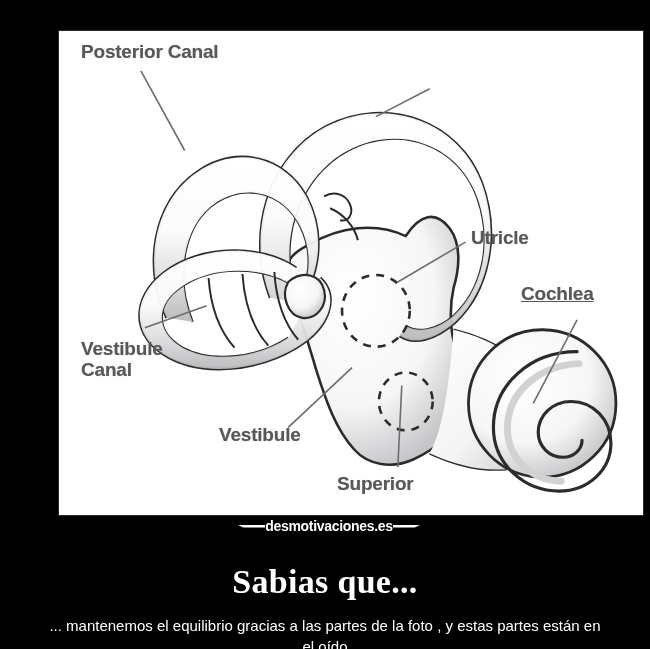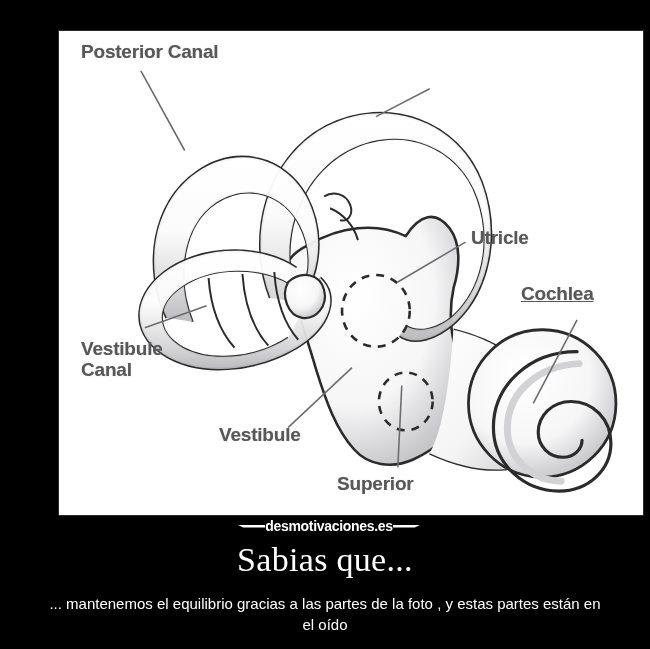--- a/index.html
+++ b/index.html
@@ -71,24 +71,25 @@
   #caption {
     position:absolute;
     left:0; top:538px;
     width:650px;
     text-align:center;
   }
   #caption-title {
     color:#ffffff;
     font-family:"Liberation Serif", serif;
     font-size:34px;
-    font-weight:400;
+    font-weight:700;
     line-height:1.15;
     letter-spacing:0.3px;
     padding-top:2px;
+    margin-top:22px;
   }
   #caption-subtitle {
     color:#ffffff;
     font-family:Liberation Sans, sans-serif;
     font-size:15px;
     font-weight:400;
     line-height:1.42;
     padding-top:14px;
     max-width:560px;
     margin:0 auto;

